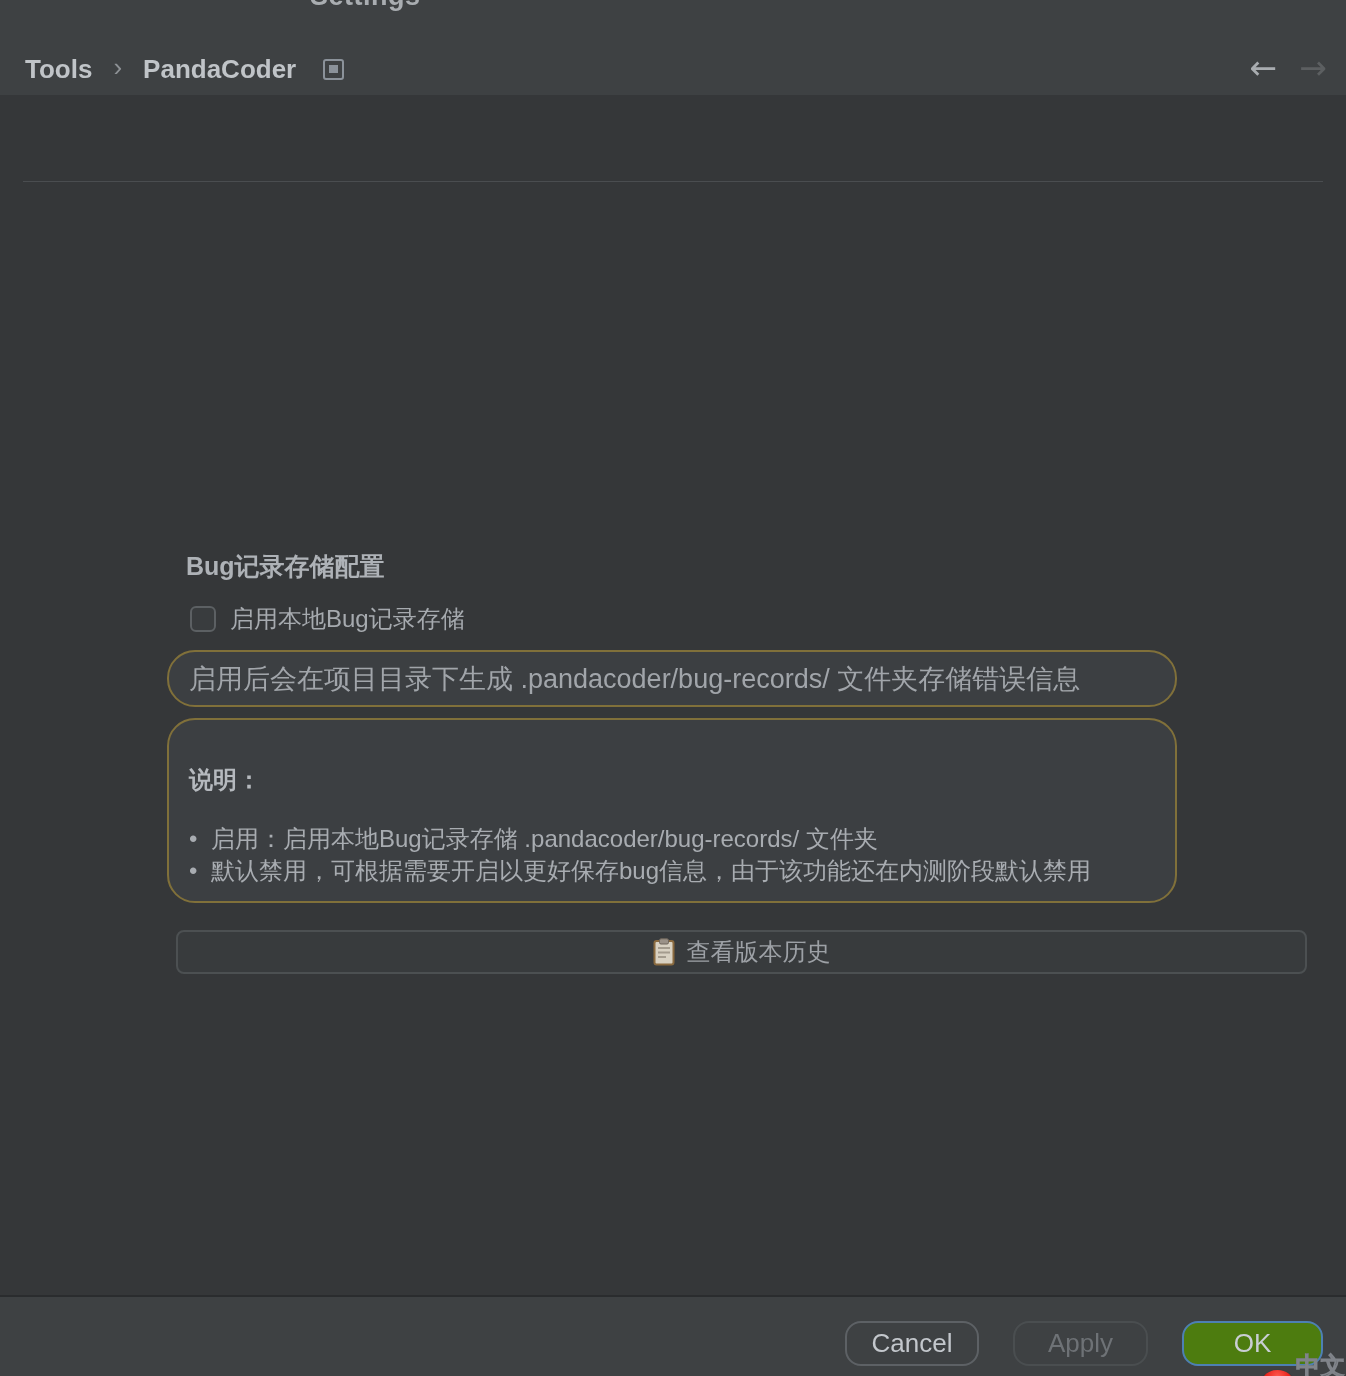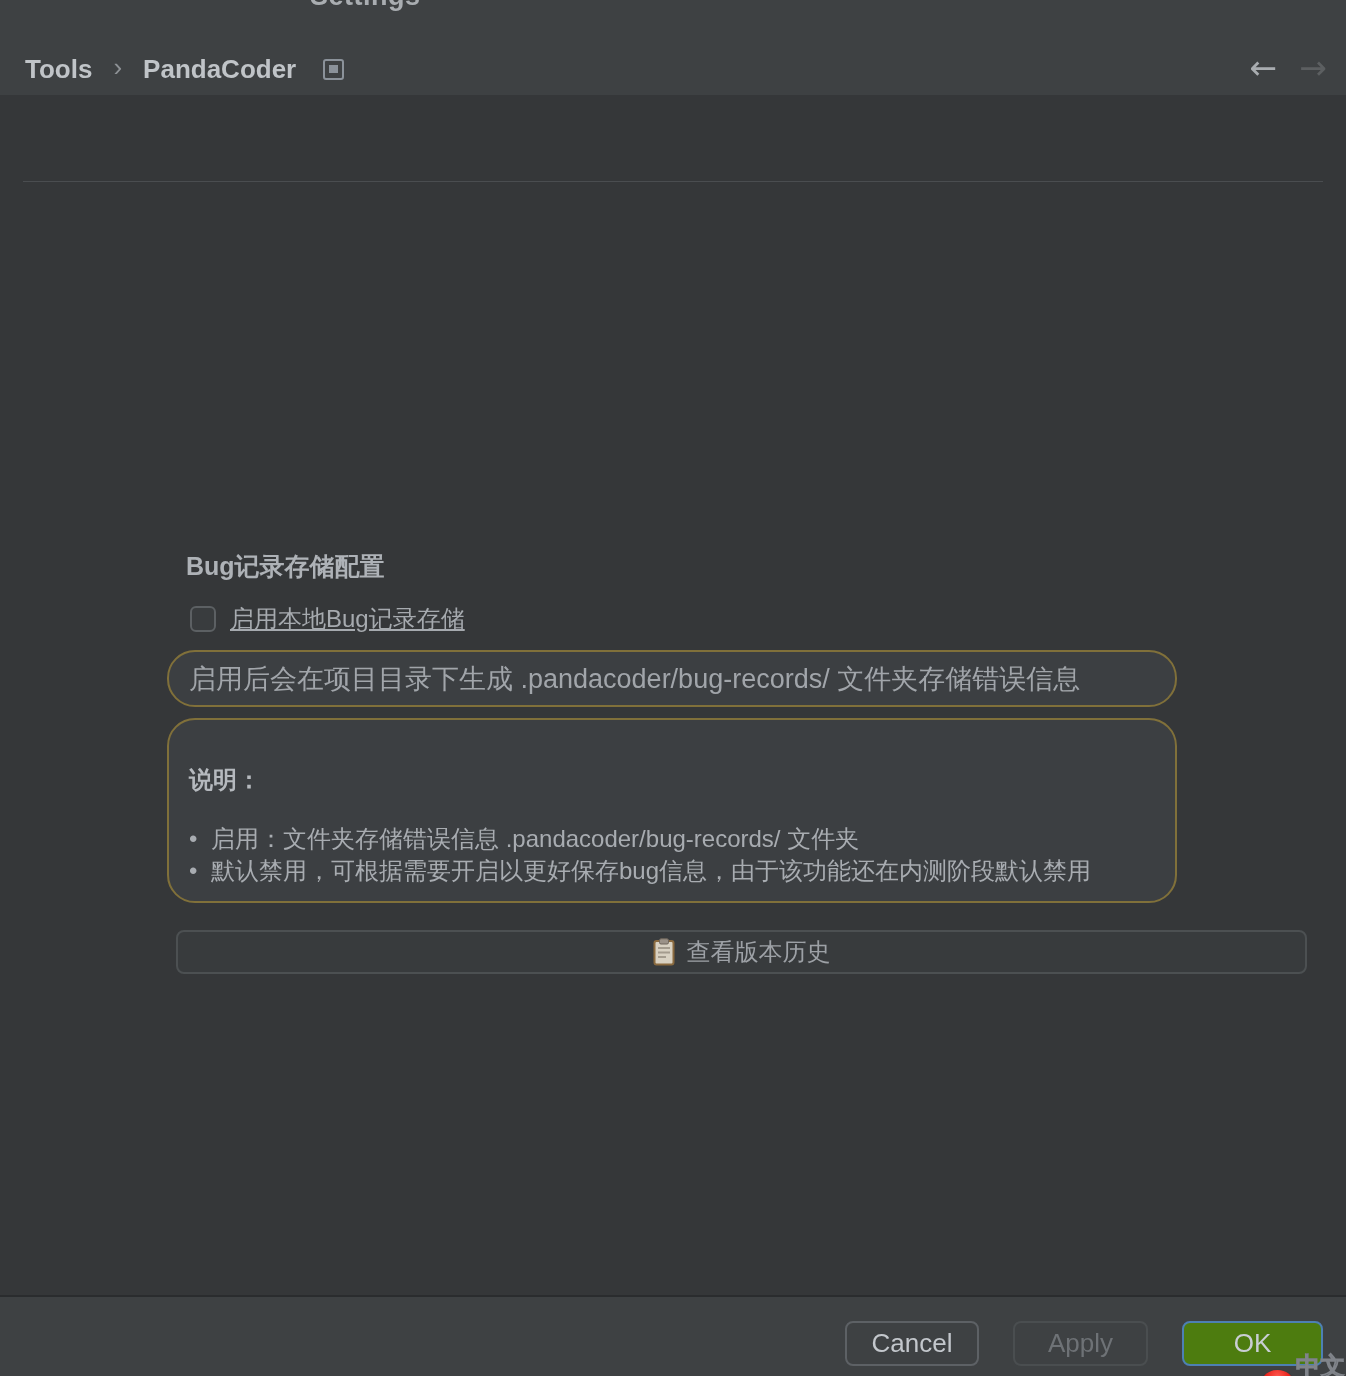--- a/index.html
+++ b/index.html
@@ -75,21 +75,21 @@
   }
   .checkbox-row {
     position: absolute; top: 603px; left: 190px;
     display: flex; align-items: center;
   }
   .checkbox {
     width: 26px; height: 26px;
     border: 2px solid #5c6063; border-radius: 6px;
     background: #393c3e;
   }
-  .checkbox-label { margin-left: 14px; font-size: 24px; color: #a6aaaf; text-decoration: underline; }
+  .checkbox-label { margin-left: 14px; font-size: 24px; color: #a6aaaf; }
 
   .info-box {
     position: absolute; top: 650px; left: 167px;
     width: 1010px; height: 57px;
     border: 2px solid #80703a; border-radius: 28px;
     background: #3c3f42;
     display: flex; align-items: center;
     padding: 4px 20px;
     font-size: 27px; color: #a1a5aa;
   }
@@ -120,21 +120,21 @@
   .footer-sep {
     position: absolute; top: 1295px; left: 0;
     width: 1346px; height: 2px; background: #2a2c2e;
   }
   .footer {
     position: absolute; top: 1297px; left: 0;
     width: 1346px; height: 79px; background: #3e4143;
   }
   .btn {
     position: absolute; top: 24px; height: 45px;
-    border-radius: 8px;
+    border-radius: 16px;
     display: flex; align-items: center; justify-content: center;
     font-size: 26px;
     cursor: default;
   }
   .btn-cancel { left: 845px; width: 134px; border: 2px solid #5d6165; color: #c3c7cc; background: transparent; }
   .btn-apply  { left: 1013px; width: 135px; border: 2px solid #4a4e50; color: #6e7276; background: transparent; }
   .btn-ok     { left: 1182px; width: 141px; border: 2px solid #4d80b3; color: #c9ced4; background: #4d7c0f; }
 
   
   .watermark {
@@ -184,21 +184,21 @@
     <span class="checkbox-label">启用本地Bug记录存储</span>
   </div>
 
   <div class="info-box">
     <span>启用后会在项目目录下生成 .pandacoder/bug-records/ 文件夹存储错误信息</span>
   </div>
 
   <div class="note-box">
     <div class="note-title">说明：</div>
     <div class="note-line">
-      <span class="bullet">•</span><span>启用：文件夹存储错误信息 .pandacoder/bug-records/ 文件夹</span>
+      <span class="bullet">•</span><span>启用：启用本地Bug记录存储 .pandacoder/bug-records/ 文件夹</span>
     </div>
     <div class="note-line">
       <span class="bullet">•</span><span>默认禁用，可根据需要开启以更好保存bug信息，由于该功能还在内测阶段默认禁用</span>
     </div>
   </div>
 
   <div class="vh-button">
     <span class="clip-icon">
       <svg width="22" height="28" viewBox="0 0 22 28">
         <rect x="1.5" y="3" width="19" height="23.5" rx="2" fill="#d8d1c2" stroke="#8a6a3f" stroke-width="2"></rect>

